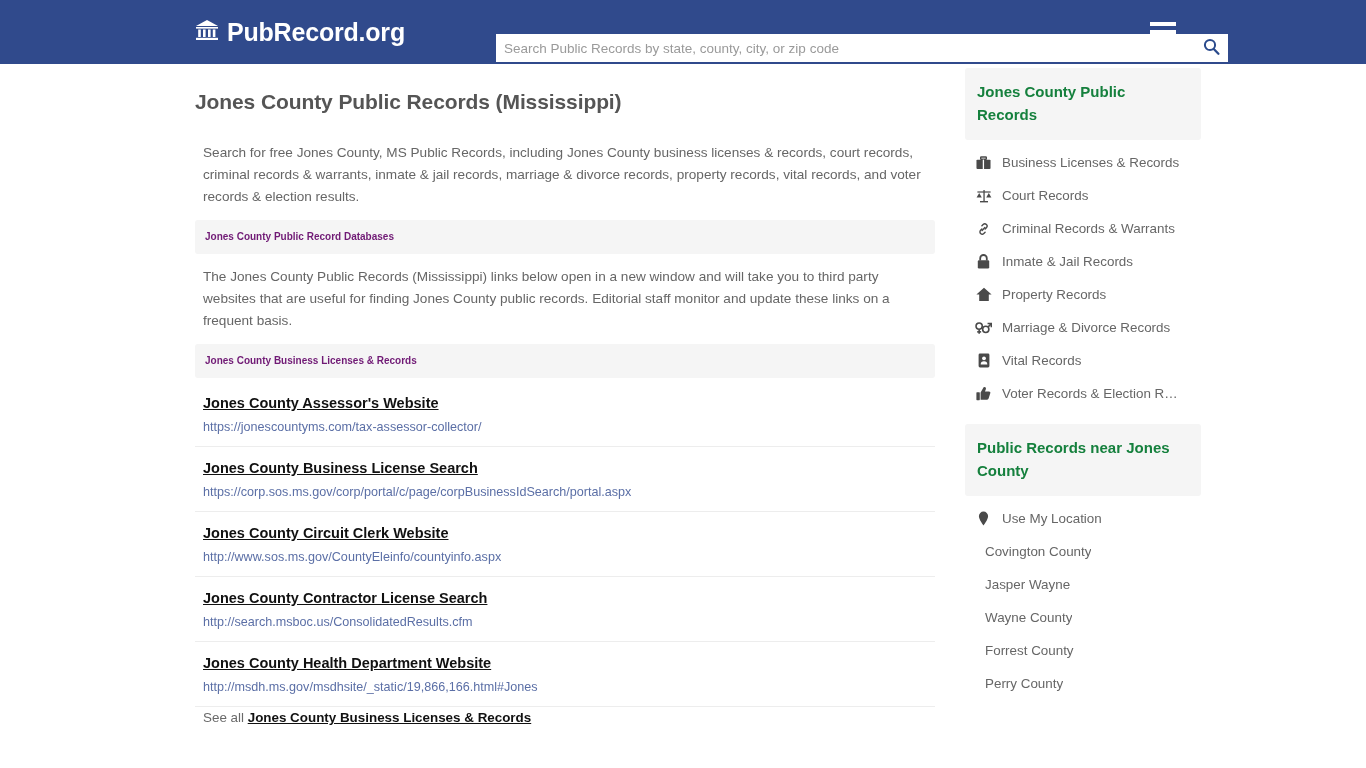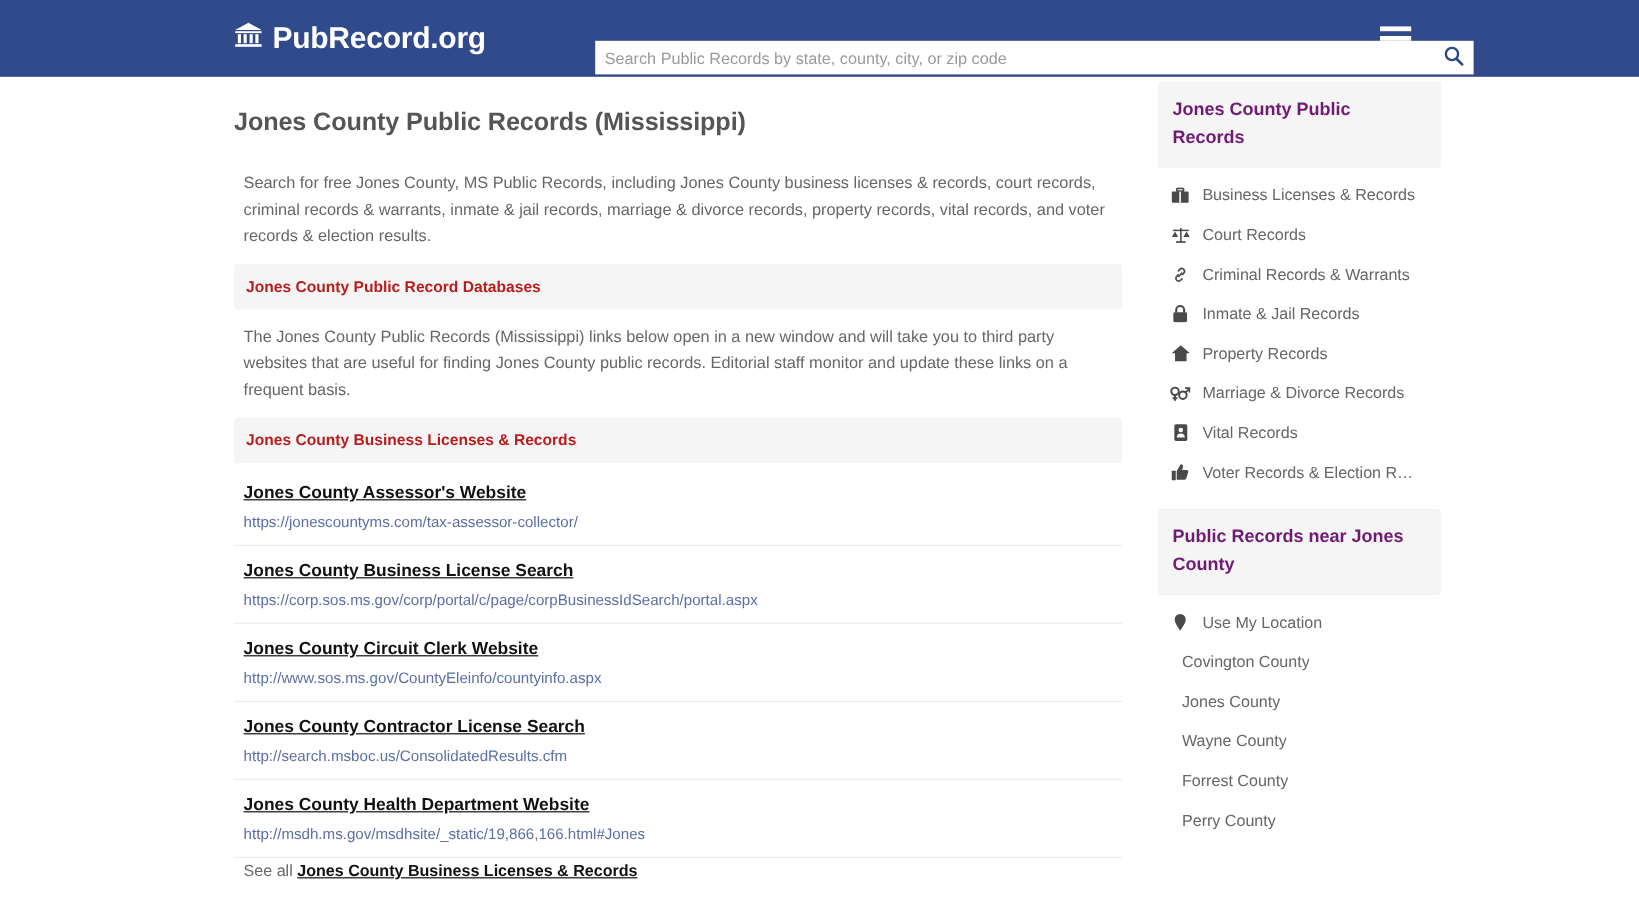--- a/index.html
+++ b/index.html
@@ -89,23 +89,23 @@
     color: #555555;
     font-weight: bold;
     margin: 26px 0 16px 0;
     letter-spacing: -0.1px;
   }
 
   .panel-head {
     background: #f5f5f5;
     border-radius: 3px;
     padding: 11px 10px 12px 10px;
-    font-size: 13px;
-    font-weight: bold;
-    color: #b91c1c;
+    font-size: 10px;
+    font-weight: bold;
+    color: #701a75;
   }
   .breadcrumb {
     background: #f5f5f5;
     border-radius: 3px;
     padding: 11px 10px 12px 10px;
     font-size: 13.5px;
     color: #7d7d7d;
     white-space: nowrap;
   }
   .breadcrumb a { color: #7d7d7d; text-decoration: none; }
@@ -153,21 +153,21 @@
   }
 
   
   .side-panel { margin-bottom: 14px; }
   .side-head {
     background: #f5f5f5;
     border-radius: 3px;
     padding: 12px 12px 14px 12px;
     font-size: 15px;
     font-weight: bold;
-    color: #701a75;
+    color: #15803d;
     line-height: 23px;
   }
   .side-items { padding: 6px 0 0 0; }
   .side-item {
     display: flex;
     align-items: center;
     gap: 10px;
     padding: 9px 4px 9px 10px;
     font-size: 13.4px;
     color: #666666;
@@ -381,21 +381,21 @@
           <span class="lbl">Use My Location</span>
         </div>
 
         <div class="side-item">
           <span class="ico empty"></span>
           <span class="lbl">Covington County</span>
         </div>
 
         <div class="side-item">
           <span class="ico empty"></span>
-          <span class="lbl">Jones County</span>
+          <span class="lbl">Jasper Wayne</span>
         </div>
 
         <div class="side-item">
           <span class="ico empty"></span>
           <span class="lbl">Wayne County</span>
         </div>
 
         <div class="side-item">
           <span class="ico empty"></span>
           <span class="lbl">Forrest County</span>

